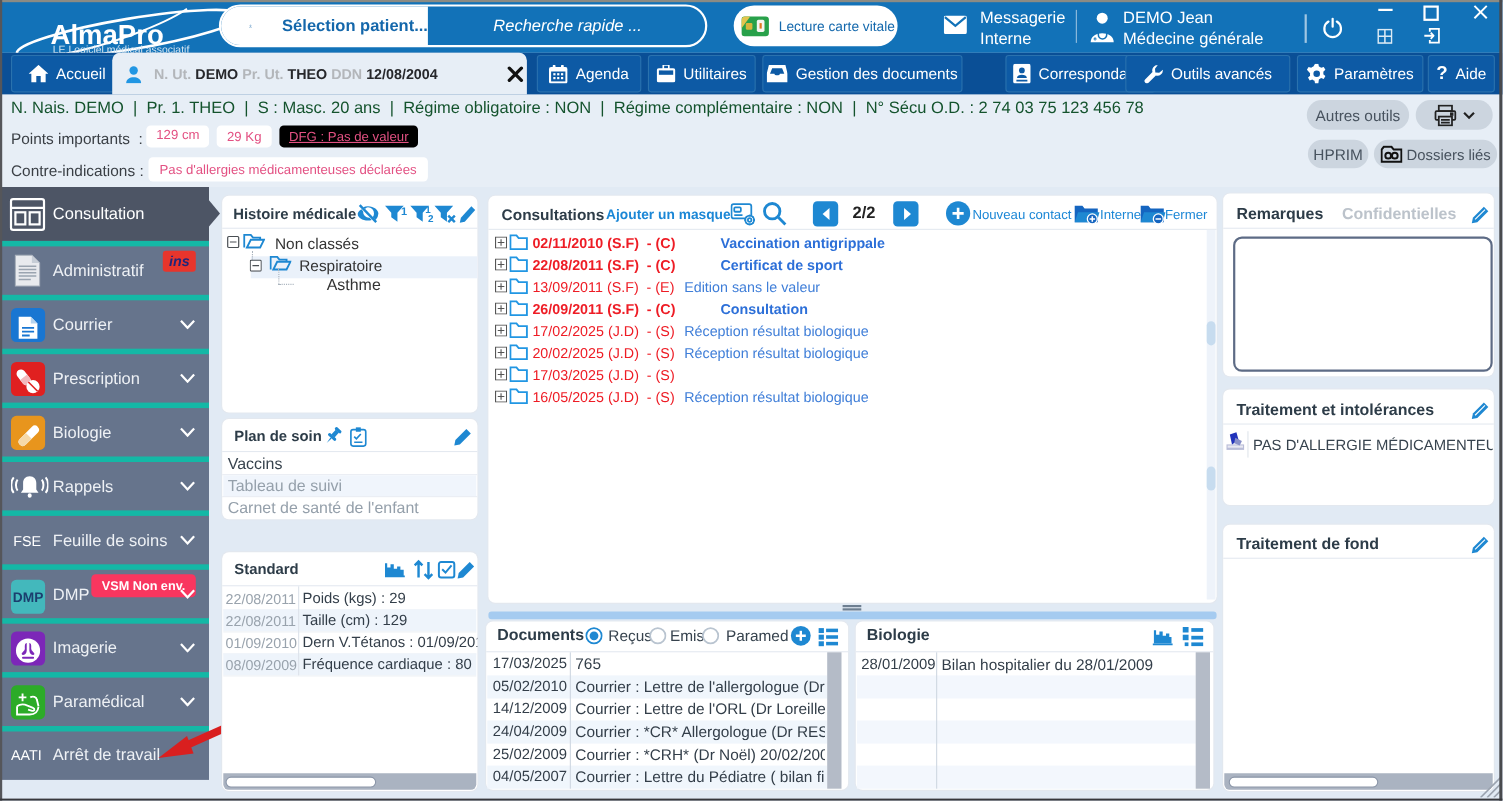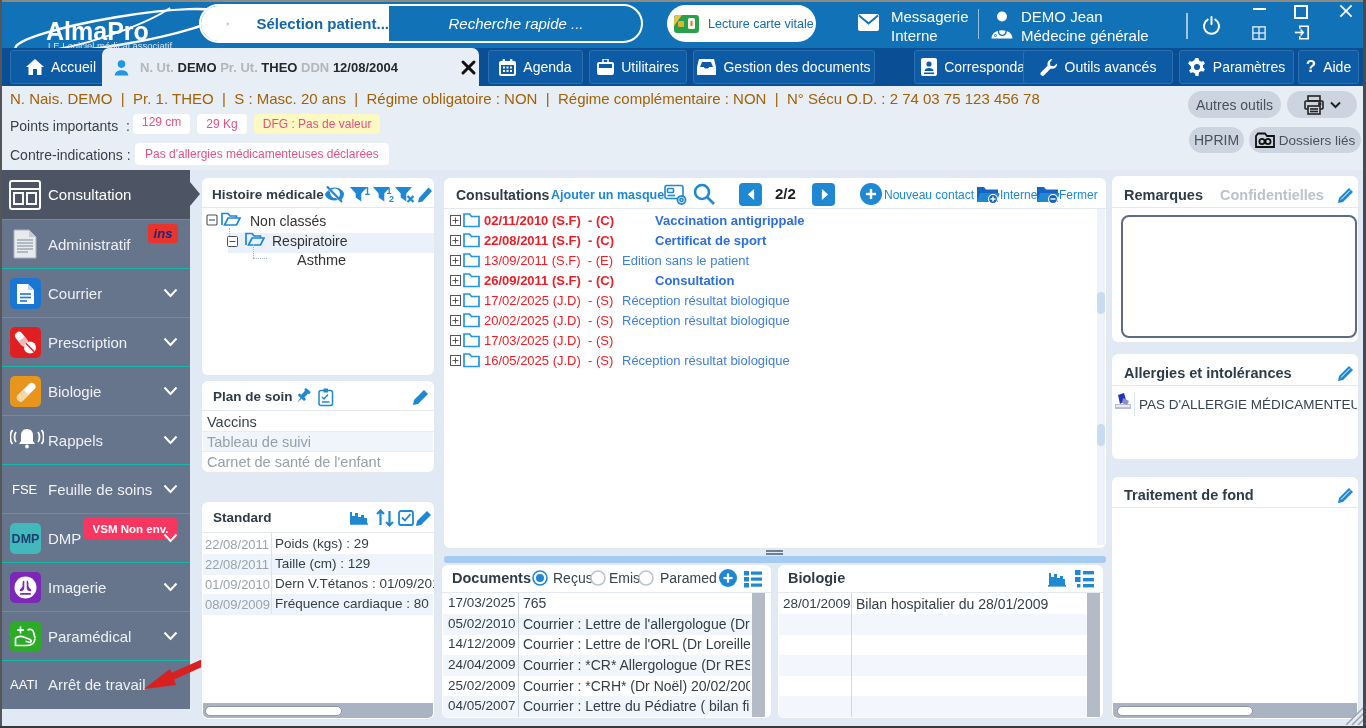--- a/index.html
+++ b/index.html
@@ -4,21 +4,21 @@
 <style>
 *{margin:0;padding:0;box-sizing:border-box;}
 html,body{width:1366px;height:728px;overflow:hidden;font-family:"Liberation Sans",sans-serif;}
 .abs{position:absolute;}
 body{background:#e1eaf4;position:relative;}
 .hdr{background:#1272b8;}
 .tabbtn{position:absolute;top:50px;height:34px;background:#0d5aa5;border:1px solid #2a72ae;border-radius:3px;color:#fff;font-size:14px;display:flex;align-items:center;justify-content:center;gap:7px;white-space:nowrap;}
 .pill{background:#ccd5df;border-radius:14px;color:#47525e;font-size:14px;display:flex;align-items:center;justify-content:center;}
 .card{position:absolute;background:#fff;border-radius:6px;box-shadow:0 0 0 1px #e3e8ef;}
 .ctitle{font-weight:bold;color:#2d3c48;font-size:15px;}
-.srow{position:absolute;left:0;width:190px;height:49px;border-top:1px solid #14b8a6;display:flex;align-items:center;color:#eef1f5;font-size:15px;}
+.srow{position:absolute;left:0;width:190px;height:49px;border-top:5px solid #14b8a6;display:flex;align-items:center;color:#eef1f5;font-size:15px;}
 .srow .lbl{margin-left:48px;}
 .chev{position:absolute;right:12px;top:50%;transform:translateY(-50%);}
 </style>
 </head>
 <body>
 
 <div class="abs hdr" style="left:0;top:0;width:1366px;height:48px;"></div>
 
 <svg class="abs" style="left:0;top:0;" width="250" height="56" viewBox="0 0 250 56">
  <ellipse cx="118" cy="31" rx="104" ry="14" fill="none" stroke="#fff" stroke-width="2.4" transform="rotate(-9.5 118 31)"></ellipse>
@@ -158,26 +158,26 @@
       <path d="M7.5 0 h3 l.5 2.5 a6.5 6.5 0 0 1 2 1.2 l2.4-.8 1.5 2.6-1.9 1.7 a6.5 6.5 0 0 1 0 2.3 l1.9 1.7-1.5 2.6-2.4-.8 a6.5 6.5 0 0 1-2 1.2 L10.5 18 h-3 L7 15.5 a6.5 6.5 0 0 1-2-1.2 l-2.4.8-1.5-2.6 1.9-1.7 a6.5 6.5 0 0 1 0-2.3 L.1 5.5 1.6 2.9 4 3.7 A6.5 6.5 0 0 1 6 2.5 Z"></path>
       <circle cx="9" cy="9" r="3" fill="#0d5aa5"></circle>
     </svg>
  Paramètres
 </div>
 <div class="tabbtn" style="left:1298px;width:61px;">
  <span style="font-weight:bold;font-size:17px;">?</span> Aide
 </div>
 
 <div class="abs" style="left:0;top:86px;width:1366px;height:84px;background:#e7eef6;"></div>
-<div class="abs" style="left:10px;top:90px;font-size:15px;color:#a16207;">N. Nais. DEMO&nbsp; | &nbsp;Pr. 1. THEO&nbsp; | &nbsp;S : Masc. 20 ans&nbsp; | &nbsp;Régime obligatoire : NON&nbsp; | &nbsp;Régime complémentaire : NON&nbsp; | &nbsp;N° Sécu O.D. : 2 74 03 75 123 456 78</div>
+<div class="abs" style="left:10px;top:90px;font-size:15px;color:#14532d;">N. Nais. DEMO&nbsp; | &nbsp;Pr. 1. THEO&nbsp; | &nbsp;S : Masc. 20 ans&nbsp; | &nbsp;Régime obligatoire : NON&nbsp; | &nbsp;Régime complémentaire : NON&nbsp; | &nbsp;N° Sécu O.D. : 2 74 03 75 123 456 78</div>
 <div class="abs" style="left:10px;top:118px;font-size:14px;color:#3a3f45;">Points importants&nbsp; :</div>
 <div class="abs" style="left:133px;top:114px;display:flex;gap:7px;">
  <span style="background:#fff;border-radius:4px;padding:1px 9px;color:#e35183;font-size:12px;">129 cm</span>
  <span style="background:#fff;border-radius:4px;padding:3px 9px;color:#e35183;font-size:12px;">29 Kg</span>
- <span style="background:#fef9c3;border-radius:4px;padding:3px 9px;color:#e35183;font-size:12px;">DFG : Pas de valeur</span>
+ <span style="background:#000000;border-radius:4px;padding:3px 9px;color:#e35183;font-size:12px;text-decoration:underline;">DFG : Pas de valeur</span>
 </div>
 <div class="abs" style="left:10px;top:147px;font-size:14px;color:#3a3f45;">Contre-indications :</div>
 <div class="abs" style="left:135px;top:143px;background:#fff;border-radius:4px;padding:4px 10px;color:#e35183;font-size:12px;">Pas d'allergies médicamenteuses déclarées</div>
 <div class="pill abs" style="left:1188px;top:91px;width:93px;height:27px;">Autres outils</div>
 <div class="pill abs" style="left:1287px;top:91px;width:70px;height:27px;gap:5px;">
  <svg width="22" height="20" viewBox="0 0 22 20" fill="none" stroke="#222" stroke-width="1.6">
       <rect x="5" y="1" width="12" height="5"></rect>
       <rect x="2" y="6" width="18" height="8" rx="1"></rect>
       <rect x="5" y="11" width="12" height="8" fill="#ccd5df"></rect>
       <line x1="7" y1="14" x2="15" y2="14"></line>
@@ -518,21 +518,21 @@
 <div class="abs" style="left:655px;top:233px;font-size:13px;font-weight:bold;color:#2c6fd8;">Certificat de sport</div>
 <svg class="abs" style="left:450px;top:255px;" width="11" height="11" viewBox="0 0 11 11">
     <rect x="0.5" y="0.5" width="10" height="10" fill="#fff" stroke="#555"></rect>
     <line x1="2.5" y1="5.5" x2="8.5" y2="5.5" stroke="#555"></line>
     <line x1="5.5" y1="2.5" x2="5.5" y2="8.5" stroke="#555"></line>
   </svg>
 <svg class="abs" style="left:463px;top:252px;" width="17" height="16" viewBox="0 0 17 16" fill="none" stroke="#2196e3" stroke-width="1.7">
     <path d="M1 14.5 V2 H6.5 L8.5 4.5 H16 V14.5 Z"></path>
   </svg>
 <div class="abs" style="left:484px;top:253px;font-size:13px;font-weight:normal;color:#ee1c25;">13/09/2011 (S.F)&nbsp; - (E)</div>
-<div class="abs" style="left:622px;top:253px;font-size:13px;font-weight:normal;color:#3f7ed8;">Edition sans le patient</div>
+<div class="abs" style="left:622px;top:253px;font-size:13px;font-weight:normal;color:#3f7ed8;">Edition sans le valeur</div>
 <svg class="abs" style="left:450px;top:275px;" width="11" height="11" viewBox="0 0 11 11">
     <rect x="0.5" y="0.5" width="10" height="10" fill="#fff" stroke="#555"></rect>
     <line x1="2.5" y1="5.5" x2="8.5" y2="5.5" stroke="#555"></line>
     <line x1="5.5" y1="2.5" x2="5.5" y2="8.5" stroke="#555"></line>
   </svg>
 <svg class="abs" style="left:463px;top:272px;" width="17" height="16" viewBox="0 0 17 16" fill="none" stroke="#2196e3" stroke-width="1.7">
     <path d="M1 14.5 V2 H6.5 L8.5 4.5 H16 V14.5 Z"></path>
   </svg>
 <div class="abs" style="left:484px;top:273px;font-size:13px;font-weight:bold;color:#ee1c25;">26/09/2011 (S.F)&nbsp; - (C)</div>
 <div class="abs" style="left:655px;top:273px;font-size:13px;font-weight:bold;color:#2c6fd8;">Consultation</div>
@@ -659,21 +659,21 @@
 <div class="abs ctitle" style="left:1124px;top:187px;font-size:14.5px;">Remarques</div>
 <div class="abs" style="left:1220px;top:187px;font-weight:bold;font-size:14.5px;color:#bcc3cb;">Confidentielles</div>
 <svg class="abs" style="left:1336px;top:185px;" width="20" height="20" viewBox="0 0 20 20">
     <path d="M3 13 L13 3 L17 7 L7 17 L2 18 Z" fill="#1e88d2"></path>
     <path d="M5 14.5 L14 5.5" stroke="#fff" stroke-width="1"></path>
   </svg>
 <div class="abs" style="left:1112px;top:207px;width:246px;height:1px;background:#e4e9f0;"></div>
 <div class="abs" style="left:1121px;top:215px;width:236px;height:123px;background:#fff;border:2px solid #5d6b85;border-radius:8px;"></div>
 
 <div class="card" style="left:1112px;top:354px;width:246px;height:105px;"></div>
-<div class="abs ctitle" style="left:1124px;top:365px;font-size:14.5px;">Allergies et intolérances</div>
+<div class="abs ctitle" style="left:1124px;top:365px;font-size:14.5px;">Traitement et intolérances</div>
 <svg class="abs" style="left:1336px;top:363px;" width="20" height="20" viewBox="0 0 20 20">
     <path d="M3 13 L13 3 L17 7 L7 17 L2 18 Z" fill="#1e88d2"></path>
     <path d="M5 14.5 L14 5.5" stroke="#fff" stroke-width="1"></path>
   </svg>
 <div class="abs" style="left:1112px;top:385px;width:246px;height:1px;background:#e4e9f0;"></div>
 <svg class="abs" style="left:1114px;top:392px;" width="19" height="19" viewBox="0 0 19 19">
     <rect x="1" y="12" width="16" height="5" fill="#b9bdd8"></rect>
     <rect x="2" y="13" width="14" height="2" fill="#e8e9f2"></rect>
     <path d="M4 3 L10 1 L12 8 L6 12 Z" fill="#2233bb"></path>
     <path d="M9 6 L15 9 L13 13 L8 11 Z" fill="#8890c8"></path>

